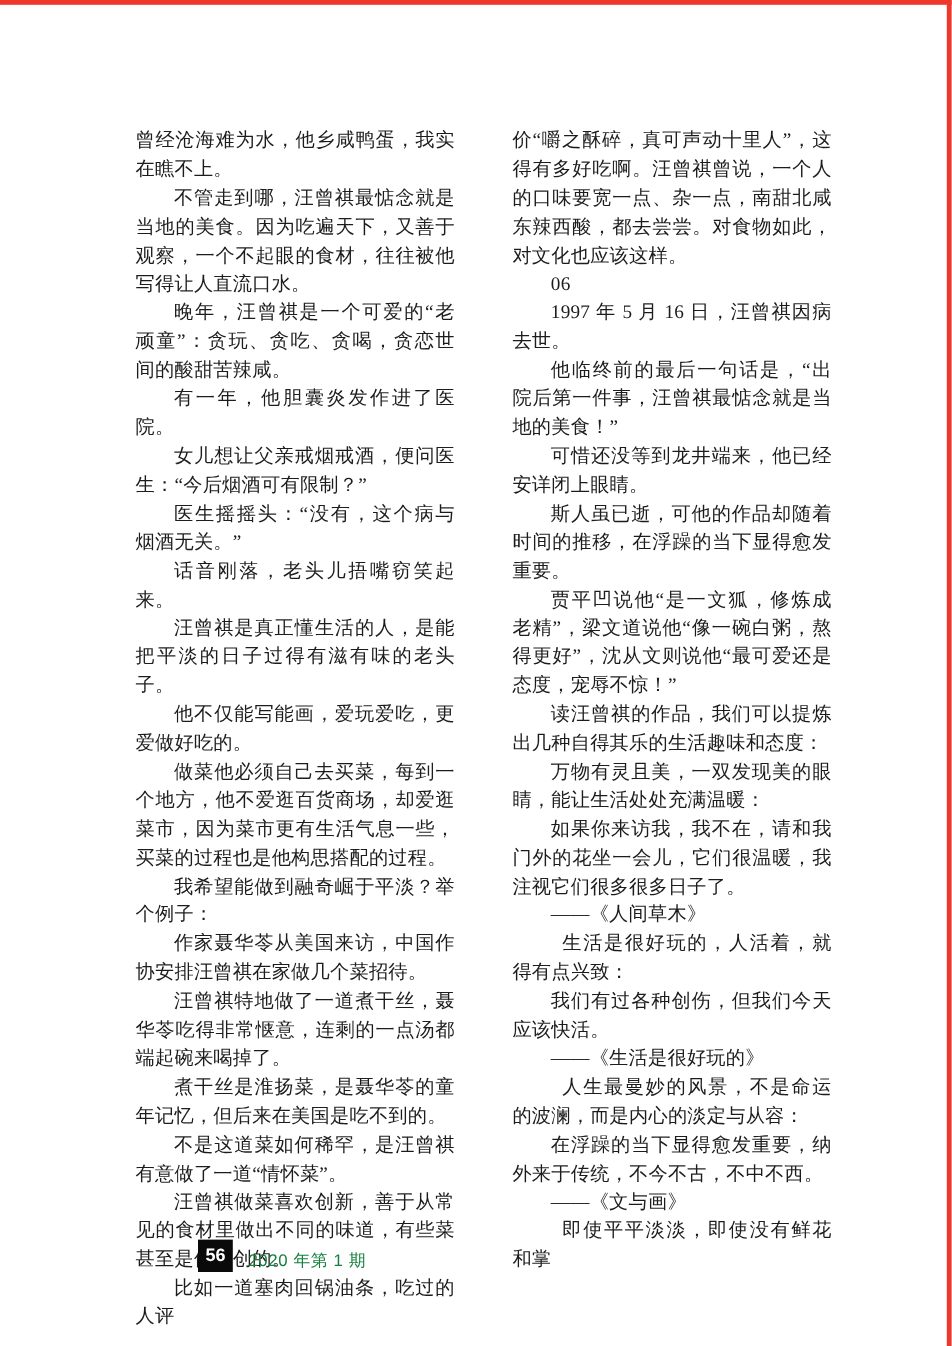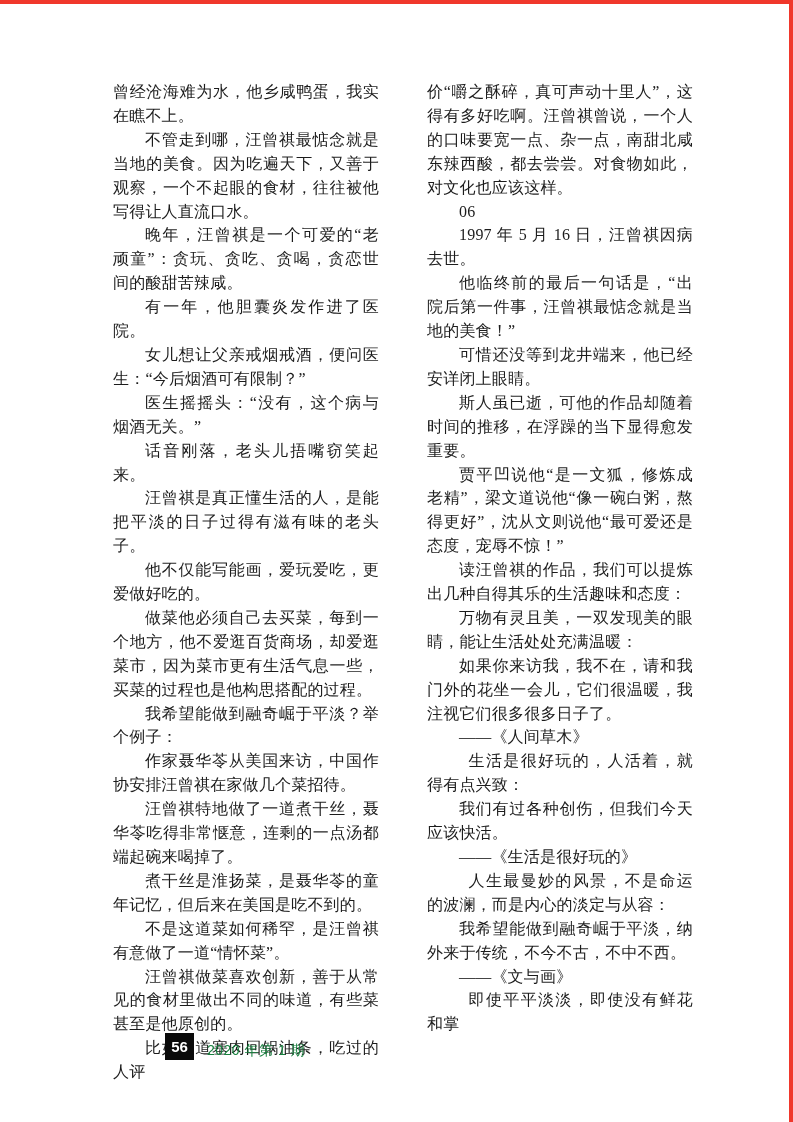--- a/index.html
+++ b/index.html
@@ -14,21 +14,21 @@
   .red-line-top {
     position: absolute; top: 0; left: 0; width: 793px; height: 4px;
     background: var(--accent, #f0372b);
   }
   .red-line-right {
     position: absolute; top: 0; right: 0; width: 4px; height: 1122px;
     background: var(--accent, #f0372b);
   }
   .columns {
     position: absolute;
-    left: 113px; top: 80px;
+    left: 113px; top: 106px;
     width: 580px;
     display: flex;
     gap: 48px;
   }
   .col { width: 272px; }
   .para {
     margin: 0;
     font-size: 16px;
     line-height: 23.9px;
     text-align: justify;
@@ -88,21 +88,21 @@
       <p class="para normal">斯人虽已逝，可他的作品却随着时间的推移，在浮躁的当下显得愈发重要。</p>
       <p class="para normal">贾平凹说他“是一文狐，修炼成老精”，梁文道说他“像一碗白粥，熬得更好”，沈从文则说他“最可爱还是态度，宠辱不惊！”</p>
       <p class="para normal">读汪曾祺的作品，我们可以提炼出几种自得其乐的生活趣味和态度：</p>
       <p class="para normal">万物有灵且美，一双发现美的眼睛，能让生活处处充满温暖：</p>
       <p class="para normal">如果你来访我，我不在，请和我门外的花坐一会儿，它们很温暖，我注视它们很多很多日子了。</p>
       <p class="para normal">——《人间草木》</p>
       <p class="para deep">生活是很好玩的，人活着，就得有点兴致：</p>
       <p class="para normal">我们有过各种创伤，但我们今天应该快活。</p>
       <p class="para normal">——《生活是很好玩的》</p>
       <p class="para deep">人生最曼妙的风景，不是命运的波澜，而是内心的淡定与从容：</p>
-      <p class="para normal">我希望能做到融奇崛于平淡，纳外来于传统，不今不古，不中不西。</p>
+      <p class="para normal">在浮躁的当下显得愈发重要，纳外来于传统，不今不古，不中不西。</p>
       <p class="para normal">——《文与画》</p>
       <p class="para deep">即使平平淡淡，即使没有鲜花和掌</p>
     </div>
 </div>
 
 <div class="footer">
   <span class="pagenum">56</span>
   <span class="issue">2020 年第 1 期</span>
 </div>
 

